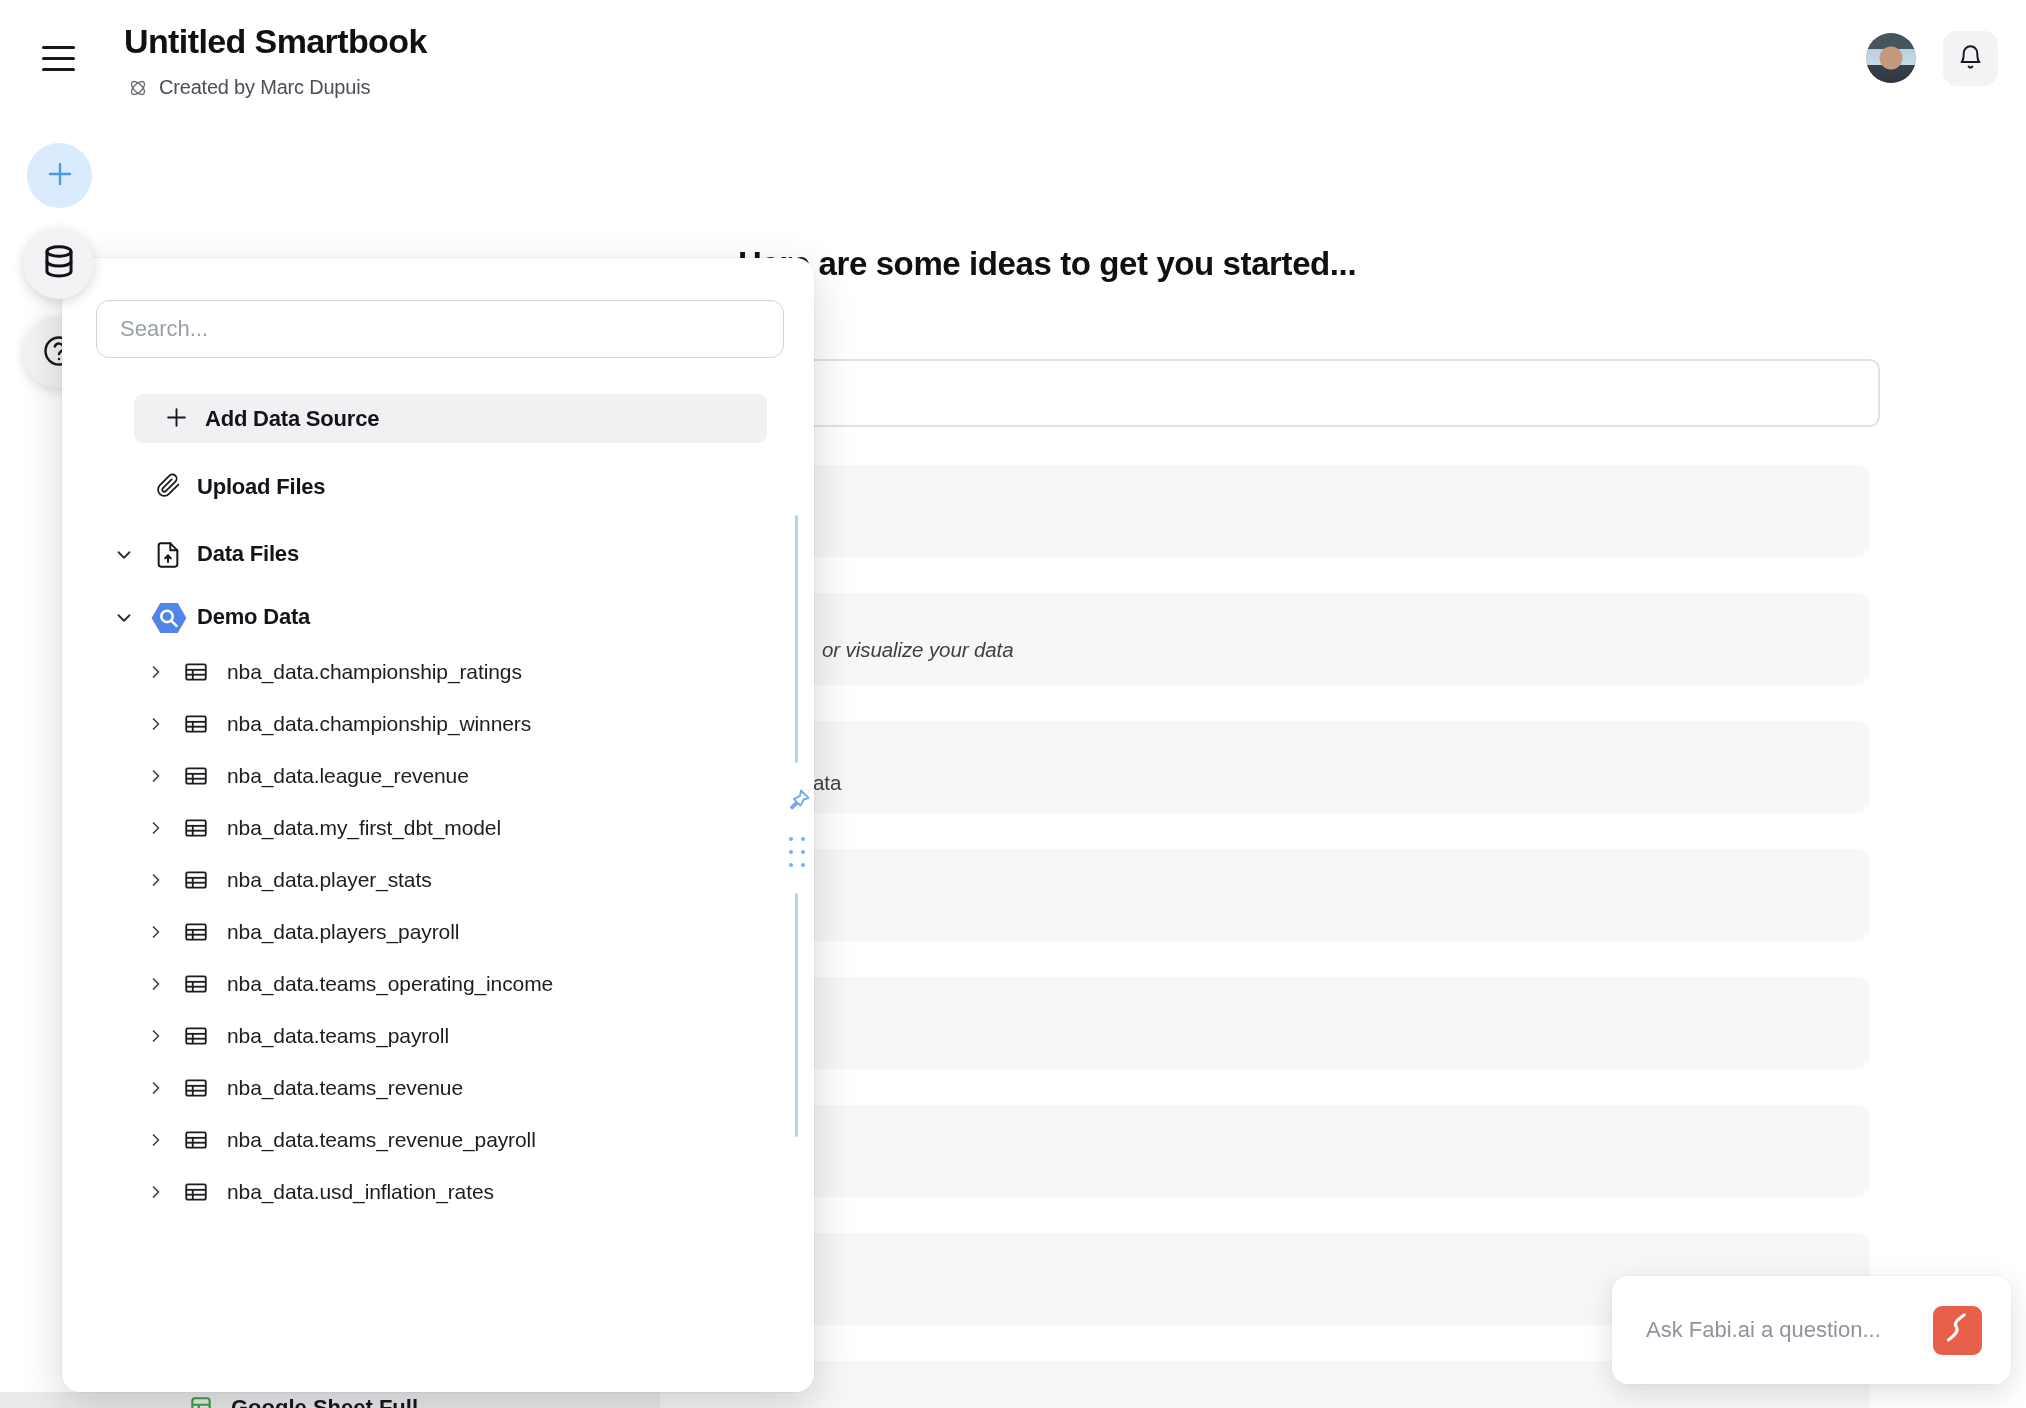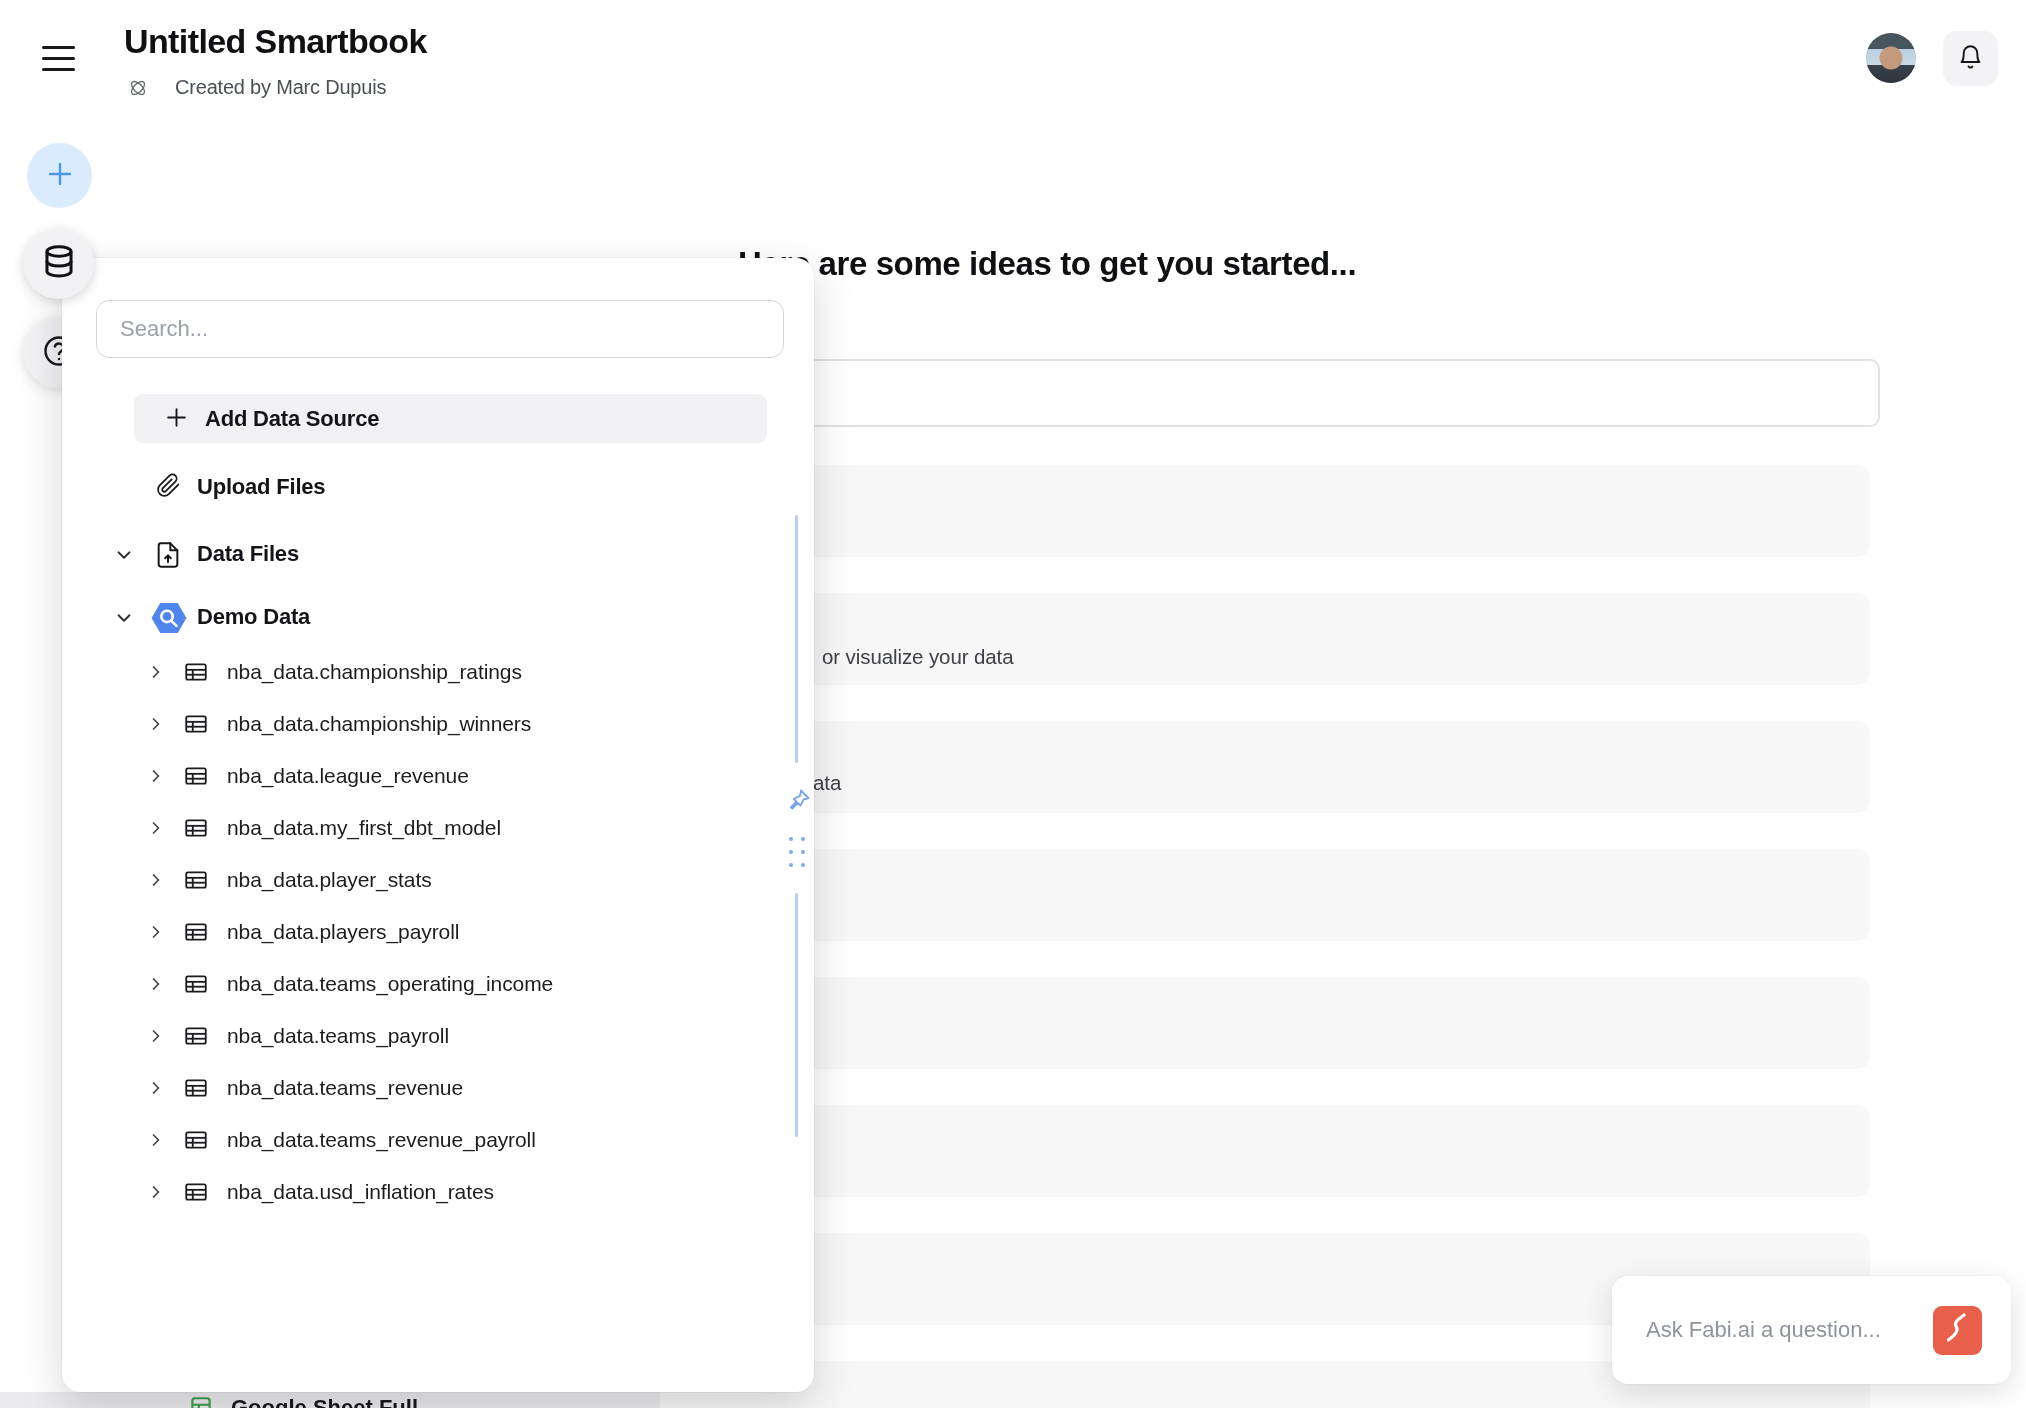--- a/index.html
+++ b/index.html
@@ -8,21 +8,21 @@
   .app { position:relative; width:2026px; height:1408px; overflow:hidden; background:#fff; }
 
   
   .hamburger { position:absolute; left:40px; top:42px; width:40px; height:36px; z-index:60; cursor:pointer; background:none; border:none; }
   .hamburger span { position:absolute; left:2px; width:33px; height:3.2px; background:#17181c; border-radius:2px; }
   .hamburger span:nth-child(1){ top:4px; }
   .hamburger span:nth-child(2){ top:15px; }
   .hamburger span:nth-child(3){ top:26px; }
 
   .page-title { position:absolute; left:124px; top:22px; font-size:34px; font-weight:700; color:#101114; letter-spacing:-0.6px; z-index:12; }
-  .created-row { position:absolute; left:127px; top:76px; display:flex; align-items:center; gap:26px; z-index:12; }
+  .created-row { position:absolute; left:127px; top:76px; display:flex; align-items:center; gap:10px; z-index:12; }
   .created-row svg { display:block; }
   .created-text { font-size:20px; color:#4b4f58; letter-spacing:-0.2px; }
 
   .avatar { position:absolute; left:1866px; top:33px; width:50px; height:50px; border-radius:50%; z-index:60; cursor:pointer; overflow:hidden;
     background:
       radial-gradient(circle at 50% 50%, #c49a7e 0 11px, rgba(0,0,0,0) 12px),
       linear-gradient(180deg,#47555f 0%,#47555f 32%,#b9cfdf 32%,#c8dae8 64%,#38404a 64%,#2f363f 100%);
     box-shadow:inset 0 0 0 1px rgba(0,0,0,.08); }
   .bell-btn { position:absolute; left:1943px; top:31px; width:55px; height:55px; border-radius:14px; background:#f3f3f5; z-index:60; border:none; cursor:pointer; display:flex; align-items:center; justify-content:center; }
 
@@ -136,21 +136,21 @@
       </svg>
     </span>
   </button>
 
   <div class="main-heading">Here are some ideas to get you started...</div>
 
   <div class="prompt-box"></div>
 
   <div class="idea-card" style="top:465px"></div>
   <div class="idea-card" style="top:593px">
-    <span class="card-text" style="left:162px; top:52px;">or visualize your data</span>
+    <span class="card-text" style="left:162px; top:45px;font-style:italic;">or visualize your data</span>
   </div>
   <div class="idea-card" style="top:721px">
     <span class="card-text" style="left:153px; top:50px;">ata</span>
   </div>
   <div class="idea-card" style="top:849px"></div>
   <div class="idea-card" style="top:977px"></div>
   <div class="idea-card" style="top:1105px"></div>
   <div class="idea-card" style="top:1233px"></div>
   <div class="idea-card" style="top:1361px"></div>
 

